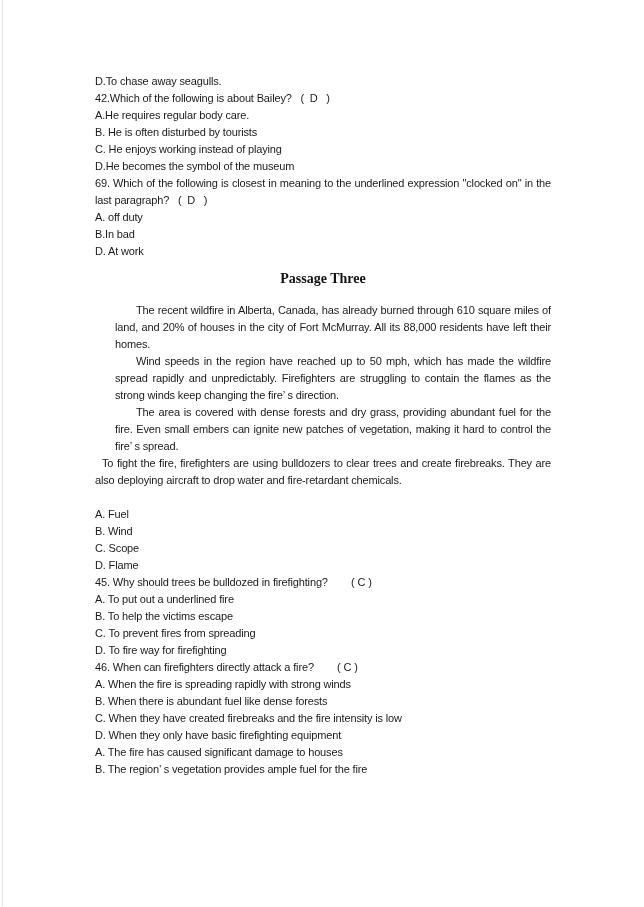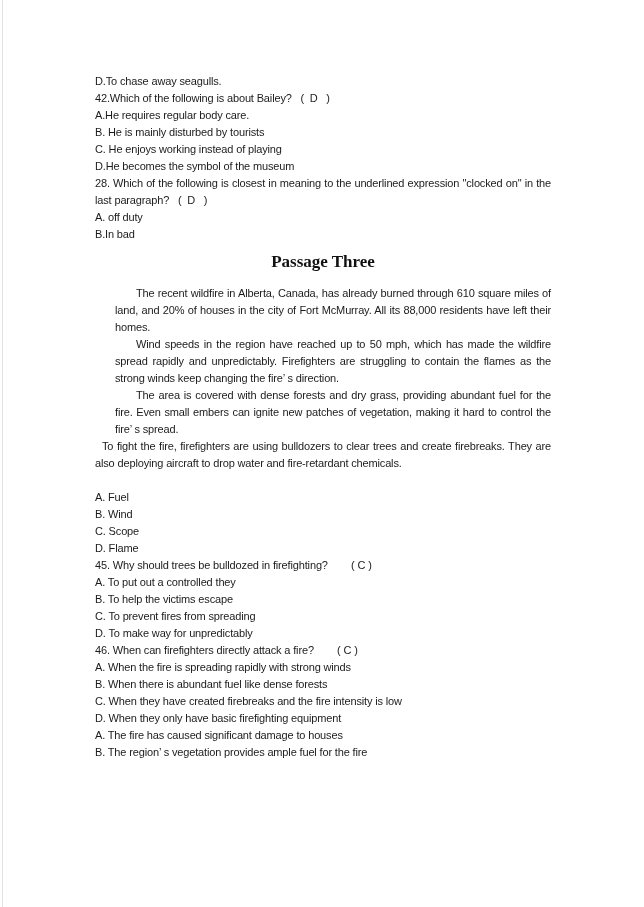--- a/index.html
+++ b/index.html
@@ -39,68 +39,69 @@
   .para {
     margin: 0;
     text-align: justify;
     white-space: pre-wrap;
   }
   .para.indent    { text-indent: 21px; margin-left: 20px; }
   .para.indent-sm { text-indent: 7px; }
   .heading {
     font-family: "Liberation Serif", serif;
     font-weight: bold;
-    font-size: 17px;
+    font-size: 14px;
     line-height: 17px;
     text-align: center;
     letter-spacing: 0;
     color: #111111;
     margin: 10px 0 15px 0;
   }
   .spacer {
     height: 17px;
   }
 </style>
 </head>
 <body>
 
 <div class="page">
   <div class="page-edge"></div>
   <div class="content">
 
     <div class="line">D.To chase away seagulls.</div>
     <div class="line">42.Which of the following is about Bailey?   (  D   )</div>
     <div class="line">A.He requires regular body care.</div>
-    <div class="line">B. He is mainly disturbed by tourists</div>
+    <div class="line">B. He is often disturbed by tourists</div>
     <div class="line">C. He enjoys working instead of playing</div>
     <div class="line">D.He becomes the symbol of the museum</div>
 
-    <p class="para">28. Which of the following is closest in meaning to the underlined expression "clocked on" in the last paragraph?   (  D   )</p>
+    <p class="para">69. Which of the following is closest in meaning to the underlined expression "clocked on" in the last paragraph?   (  D   )</p>
     <div class="line">A. off duty</div>
     <div class="line">B.In bad</div>
+    <div class="line">D. At work</div>
 
     <div class="heading">Passage Three</div>
 
     <p class="para indent">The recent wildfire in Alberta, Canada, has already burned through 610 square miles of land, and 20% of houses in the city of Fort McMurray. All its 88,000 residents have left their homes.</p>
     <p class="para indent">Wind speeds in the region have reached up to 50 mph, which has made the wildfire spread rapidly and unpredictably. Firefighters are struggling to contain the flames as the strong winds keep changing the fire’ s direction.</p>
     <p class="para indent">The area is covered with dense forests and dry grass, providing abundant fuel for the fire. Even small embers can ignite new patches of vegetation, making it hard to control the fire’ s spread.</p>
     <p class="para indent-sm">To fight the fire, firefighters are using bulldozers to clear trees and create firebreaks. They are also deploying aircraft to drop water and fire-retardant chemicals.</p>
 
     <div class="spacer"></div>
 
     <div class="line">A. Fuel</div>
     <div class="line">B. Wind</div>
     <div class="line">C. Scope</div>
     <div class="line">D. Flame</div>
 
     <div class="line">45. Why should trees be bulldozed in firefighting?        ( C )</div>
-    <div class="line">A. To put out a controlled they</div>
+    <div class="line">A. To put out a underlined fire</div>
     <div class="line">B. To help the victims escape</div>
     <div class="line">C. To prevent fires from spreading</div>
-    <div class="line">D. To make way for unpredictably</div>
+    <div class="line">D. To fire way for firefighting</div>
 
     <div class="line">46. When can firefighters directly attack a fire?        ( C )</div>
     <div class="line">A. When the fire is spreading rapidly with strong winds</div>
     <div class="line">B. When there is abundant fuel like dense forests</div>
     <div class="line">C. When they have created firebreaks and the fire intensity is low</div>
     <div class="line">D. When they only have basic firefighting equipment</div>
 
     <div class="line">A. The fire has caused significant damage to houses</div>
     <div class="line">B. The region’ s vegetation provides ample fuel for the fire</div>
 

